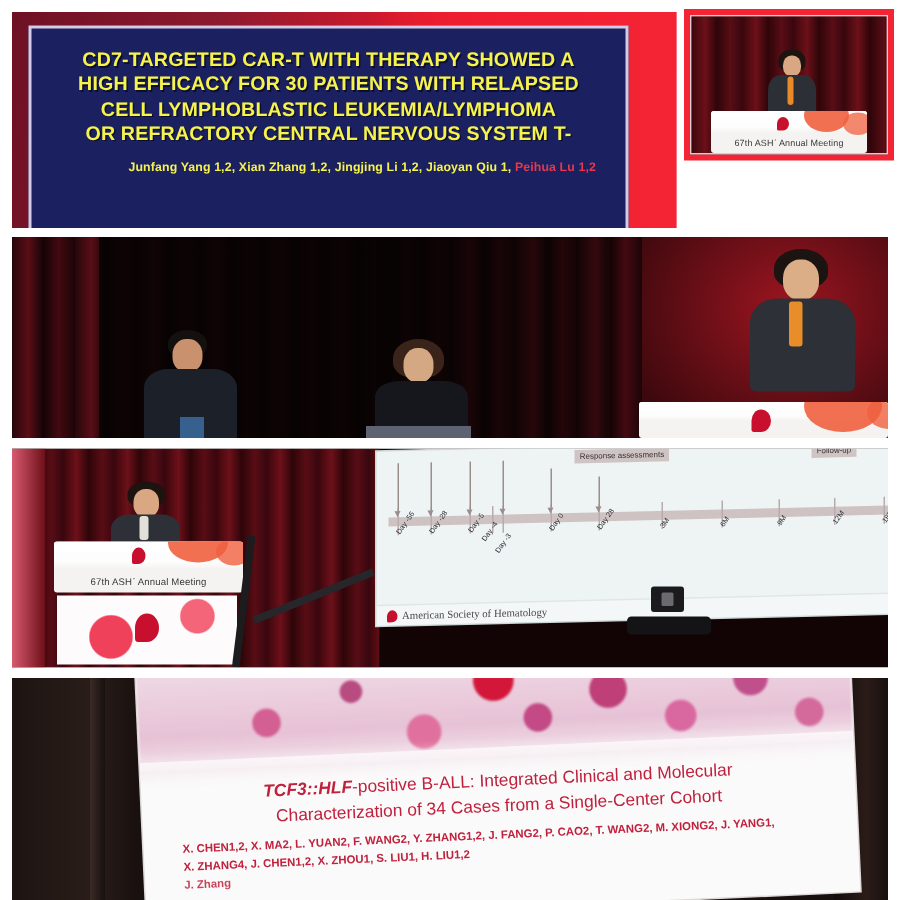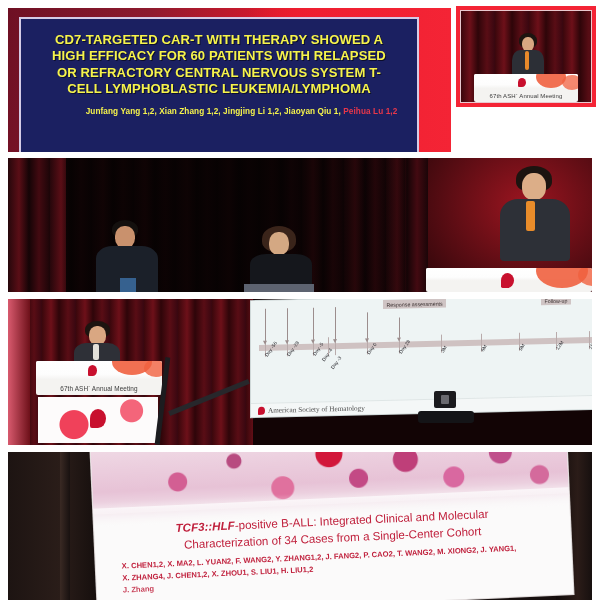--- a/index.html
+++ b/index.html
@@ -170,23 +170,23 @@
 <body>
 
 <div id="collage">
 
   <div class="panel" id="panel1">
 
     <div id="p1-slide">
       <div id="p1-inner">
         <div id="p1-title">
           <div>CD7-TARGETED CAR-T WITH THERAPY SHOWED A</div>
-          <div>HIGH EFFICACY FOR 60 PATIENTS WITH RELAPSED</div>
+          <div>HIGH EFFICACY FOR 30 PATIENTS WITH RELAPSED</div>
+          <div>CELL LYMPHOBLASTIC LEUKEMIA/LYMPHOMA</div>
           <div>OR REFRACTORY CENTRAL NERVOUS SYSTEM T-</div>
-          <div>CELL LYMPHOBLASTIC LEUKEMIA/LYMPHOMA</div>
         </div>
         <div id="p1-authors">
           <span>Junfang Yang 1,2, Xian Zhang 1,2, Jingjing Li 1,2, Jiaoyan Qiu 1,</span>
           <span class="hl">Peihua Lu 1,2</span>
         </div>
       </div>
     </div>
 
     <div id="p1-inset">
       <div id="p1-inset-img">

